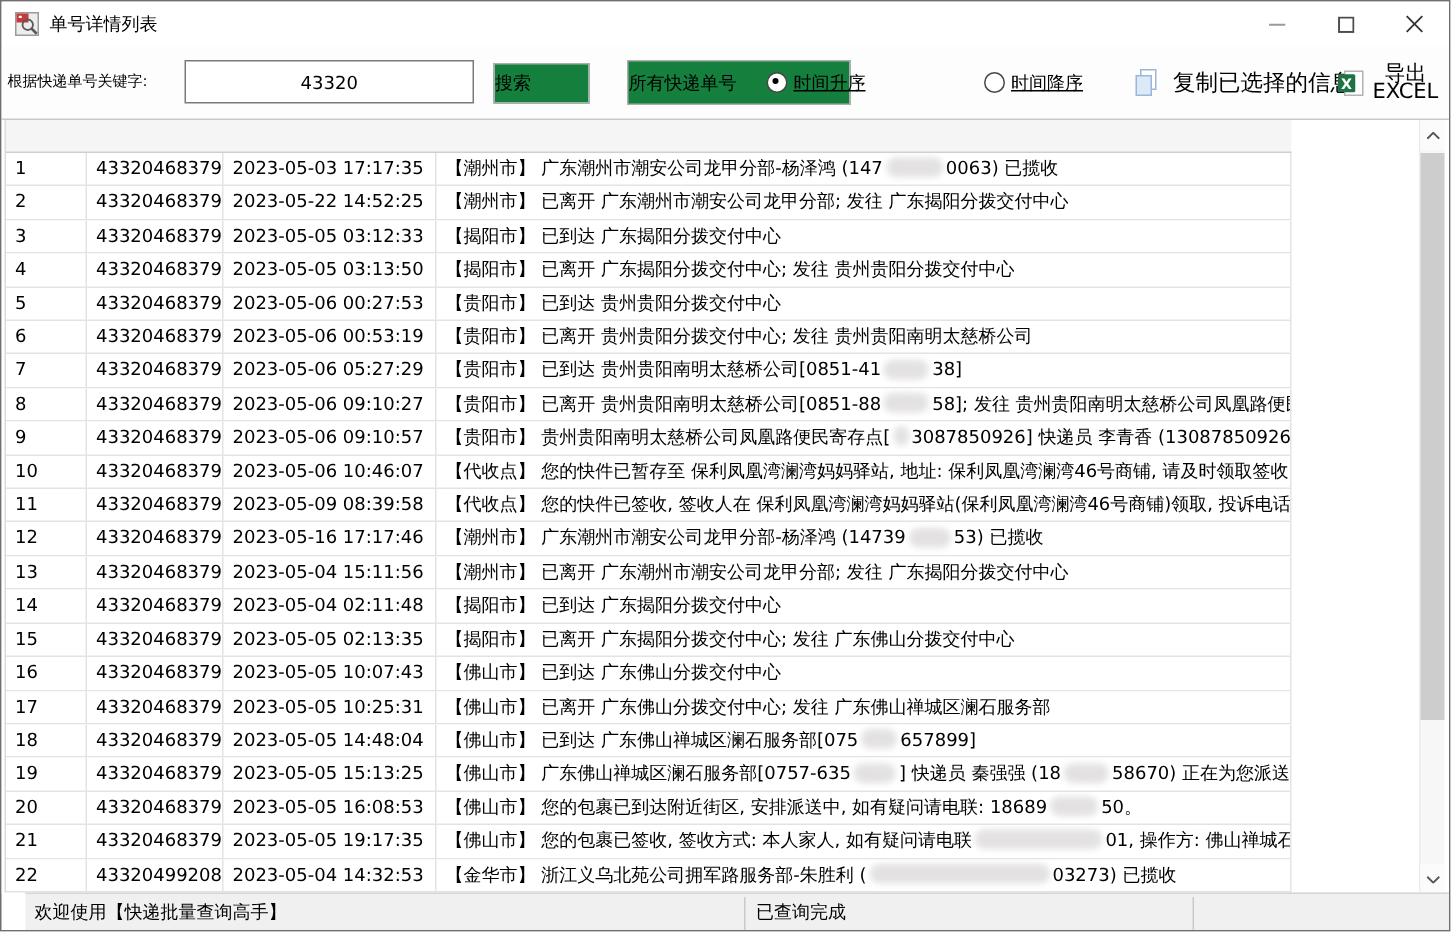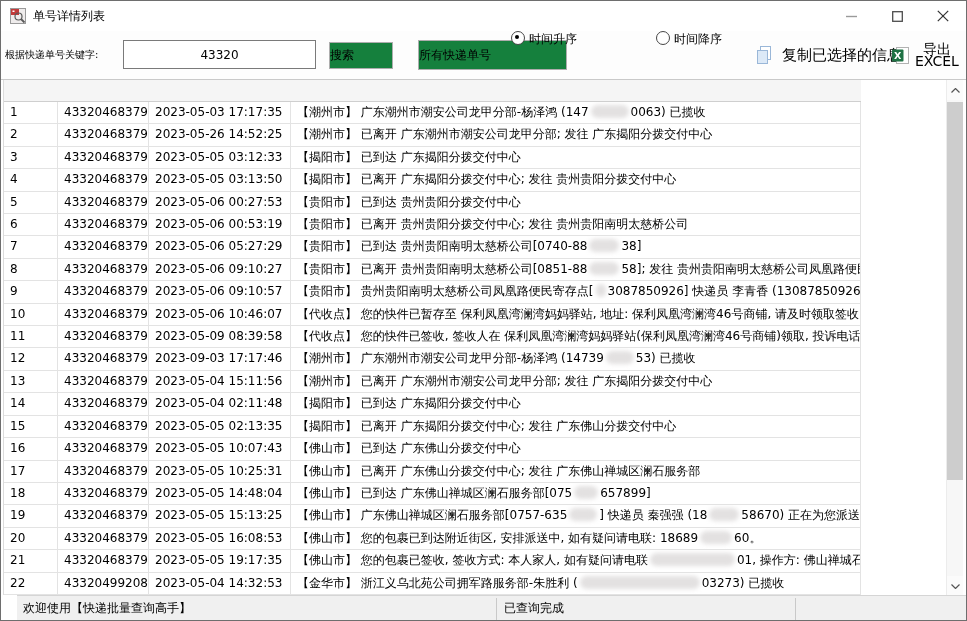--- a/index.html
+++ b/index.html
@@ -16,21 +16,21 @@
   .win-btn{width:46px;height:30px;display:flex;align-items:center;justify-content:center;}
   
   .toolbar{position:absolute;left:0;top:30px;width:100%;height:48px;background:#fdfdfd;}
   .kw-label{position:absolute;left:4px;top:0;line-height:48px;font-size:10px;}
   .kw-input{position:absolute;left:122px;top:9px;width:193px;height:29px;box-sizing:border-box;
     border:1px solid #7a7a7a;text-align:center;font-size:12px;font-family:"DejaVu Sans",sans-serif;padding:0;background:#fff;}
   .btn{position:absolute;box-sizing:border-box;background:#15803d;border:1px solid #adadad;
     font-size:12px;font-family:Liberation Sans, sans-serif;display:flex;align-items:center;justify-content:flex-start;cursor:default;}
   .btn-search{left:328px;top:11px;width:64px;height:27px;}
   .btn-all{left:417px;top:9px;width:149px;height:30px;}
-  .radio-group{position:absolute;top:0;height:48px;display:flex;font-size:12px;}
+  .radio-group{position:absolute;top:0;height:48px;display:flex;align-items:center;font-size:12px;text-decoration:underline;}
   .rg-asc{left:510px;} .rg-desc{left:655px;}
   .radio{width:12px;height:12px;border:1px solid #464646;border-radius:50%;background:#fff;
     display:inline-block;position:relative;margin-right:4px;flex:0 0 auto;}
   .radio.checked::after{content:"";position:absolute;left:3px;top:3px;width:4px;height:4px;border-radius:50%;background:#000;}
   .copy-group{position:absolute;left:753px;top:0;height:48px;display:flex;align-items:center;font-size:15px;}
   .copy-group svg{margin-right:8px;}
   .export-group{position:absolute;left:890px;top:0;height:48px;display:flex;align-items:center;}
   .export-label{font-size:14px;line-height:12px;text-align:center;margin-left:5px;}
   
   .table-area{position:absolute;left:0;top:78px;width:965px;height:516px;background:#ffffff;border-top:1px solid #c9c9c9;}
@@ -141,21 +141,21 @@
   <div class="row">
     <div class="cell c-no">1</div>
     <div class="cell c-track">4332046837903</div>
     <div class="cell c-time">2023-05-03 17:17:35</div>
     <div class="cell c-info"><span>【潮州市】 广东潮州市潮安公司龙甲分部-杨泽鸿 (147</span><span class="redacted" style="width: 38px;"></span><span>0063)  已揽收</span></div>
   </div>
 
   <div class="row">
     <div class="cell c-no">2</div>
     <div class="cell c-track">4332046837903</div>
-    <div class="cell c-time">2023-05-26 14:52:25</div>
+    <div class="cell c-time">2023-05-22 14:52:25</div>
     <div class="cell c-info"><span>【潮州市】 已离开 广东潮州市潮安公司龙甲分部; 发往 广东揭阳分拨交付中心</span></div>
   </div>
 
   <div class="row">
     <div class="cell c-no">3</div>
     <div class="cell c-track">4332046837903</div>
     <div class="cell c-time">2023-05-05 03:12:33</div>
     <div class="cell c-info"><span>【揭阳市】 已到达 广东揭阳分拨交付中心</span></div>
   </div>
 
@@ -177,21 +177,21 @@
     <div class="cell c-no">6</div>
     <div class="cell c-track">4332046837903</div>
     <div class="cell c-time">2023-05-06 00:53:19</div>
     <div class="cell c-info"><span>【贵阳市】 已离开 贵州贵阳分拨交付中心; 发往 贵州贵阳南明太慈桥公司</span></div>
   </div>
 
   <div class="row">
     <div class="cell c-no">7</div>
     <div class="cell c-track">4332046837903</div>
     <div class="cell c-time">2023-05-06 05:27:29</div>
-    <div class="cell c-info"><span>【贵阳市】 已到达 贵州贵阳南明太慈桥公司[0740-88</span><span class="redacted" style="width: 30px;"></span><span>38]</span></div>
+    <div class="cell c-info"><span>【贵阳市】 已到达 贵州贵阳南明太慈桥公司[0851-41</span><span class="redacted" style="width: 30px;"></span><span>38]</span></div>
   </div>
 
   <div class="row">
     <div class="cell c-no">8</div>
     <div class="cell c-track">4332046837903</div>
     <div class="cell c-time">2023-05-06 09:10:27</div>
     <div class="cell c-info"><span>【贵阳市】 已离开 贵州贵阳南明太慈桥公司[0851-88</span><span class="redacted" style="width: 30px;"></span><span>58]; 发往 贵州贵阳南明太慈桥公司凤凰路便民寄存点</span></div>
   </div>
 
   <div class="row">
@@ -211,21 +211,21 @@
   <div class="row">
     <div class="cell c-no">11</div>
     <div class="cell c-track">4332046837903</div>
     <div class="cell c-time">2023-05-09 08:39:58</div>
     <div class="cell c-info"><span>【代收点】 您的快件已签收, 签收人在 保利凤凰湾澜湾妈妈驿站(保利凤凰湾澜湾46号商铺)领取, 投诉电话:021-</span></div>
   </div>
 
   <div class="row">
     <div class="cell c-no">12</div>
     <div class="cell c-track">4332046837907</div>
-    <div class="cell c-time">2023-09-03 17:17:46</div>
+    <div class="cell c-time">2023-05-16 17:17:46</div>
     <div class="cell c-info"><span>【潮州市】 广东潮州市潮安公司龙甲分部-杨泽鸿 (14739</span><span class="redacted" style="width: 28px;"></span><span>53)  已揽收</span></div>
   </div>
 
   <div class="row">
     <div class="cell c-no">13</div>
     <div class="cell c-track">4332046837907</div>
     <div class="cell c-time">2023-05-04 15:11:56</div>
     <div class="cell c-info"><span>【潮州市】 已离开 广东潮州市潮安公司龙甲分部; 发往 广东揭阳分拨交付中心</span></div>
   </div>
 
@@ -268,21 +268,21 @@
     <div class="cell c-no">19</div>
     <div class="cell c-track">4332046837907</div>
     <div class="cell c-time">2023-05-05 15:13:25</div>
     <div class="cell c-info"><span>【佛山市】 广东佛山禅城区澜石服务部[0757-635</span><span class="redacted" style="width: 28px;"></span><span>] 快递员 秦强强 (18</span><span class="redacted" style="width: 30px;"></span><span>58670)  正在为您派送 【951:</span></div>
   </div>
 
   <div class="row">
     <div class="cell c-no">20</div>
     <div class="cell c-track">4332046837907</div>
     <div class="cell c-time">2023-05-05 16:08:53</div>
-    <div class="cell c-info"><span>【佛山市】 您的包裹已到达附近街区, 安排派送中, 如有疑问请电联: 18689</span><span class="redacted" style="width: 32px;"></span><span>60。</span></div>
+    <div class="cell c-info"><span>【佛山市】 您的包裹已到达附近街区, 安排派送中, 如有疑问请电联: 18689</span><span class="redacted" style="width: 32px;"></span><span>50。</span></div>
   </div>
 
   <div class="row">
     <div class="cell c-no">21</div>
     <div class="cell c-track">4332046837907</div>
     <div class="cell c-time">2023-05-05 19:17:35</div>
     <div class="cell c-info"><span>【佛山市】 您的包裹已签收, 签收方式: 本人家人, 如有疑问请电联</span><span class="redacted" style="width: 85px;"></span><span>01, 操作方: 佛山禅城石湾东</span></div>
   </div>
 
   <div class="row">

